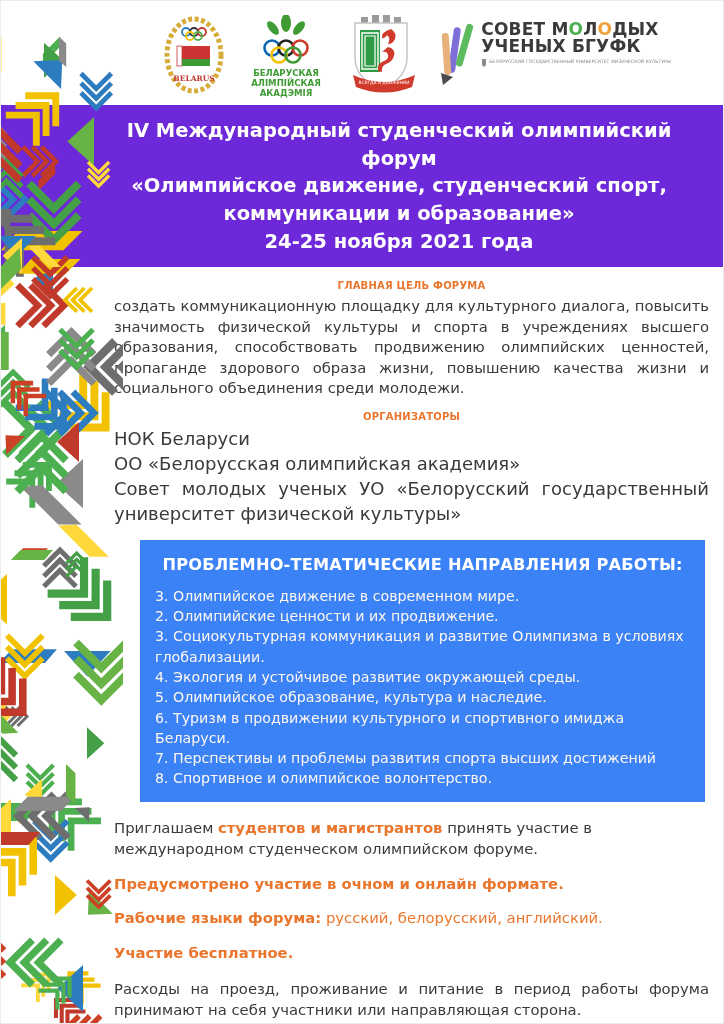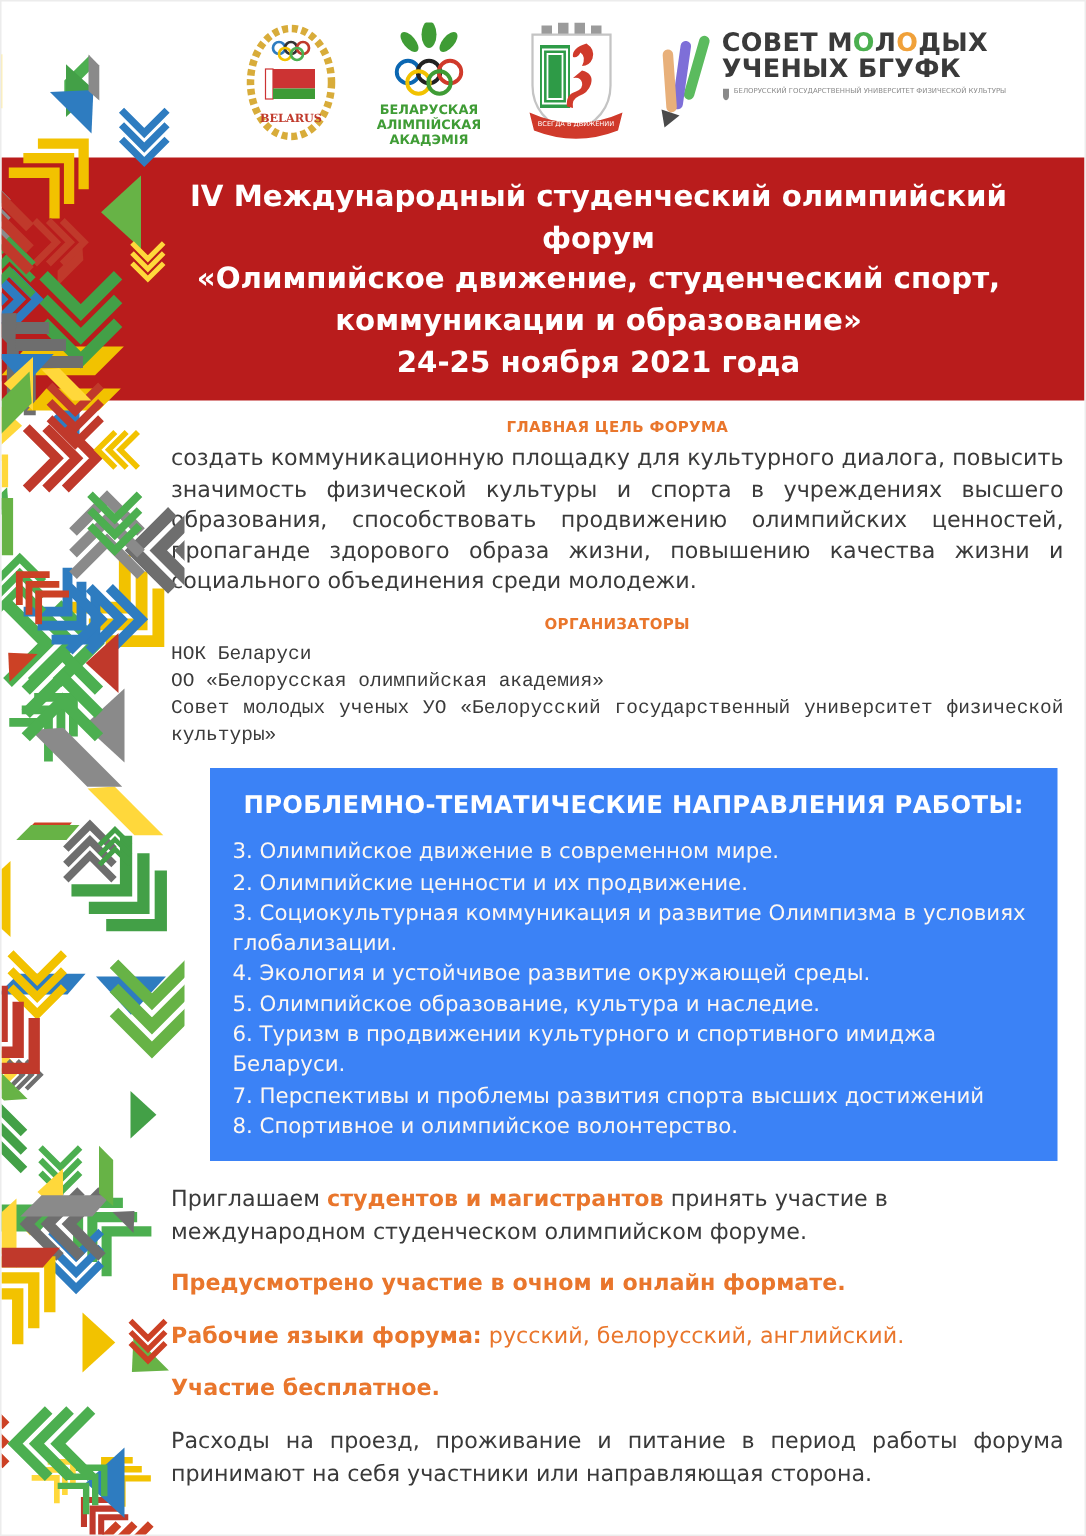--- a/index.html
+++ b/index.html
@@ -29,37 +29,37 @@
   .smu-line1,.smu-line2{font-size:17px;color:#3a3a3a;letter-spacing:.2px;white-space:nowrap;}
   .smu-reg{font-weight:600;}
   .smu-bold{font-weight:800;}
   .smu-o-green{color:#4caf50;font-weight:800;}
   .smu-o-orange{color:#f0a13a;font-weight:800;}
   .smu-sub{margin-top:3px;font-size:4.6px;color:#8a8a8a;white-space:nowrap;display:flex;align-items:center;gap:2px;}
 
   
   .title-band{
     position:relative;z-index:1;
-    background:#b91c1c;
+    background:#6d28d9;
     padding:12px 18px 12px 92px;
     text-align:center;
     color:#ffffff;
   }
   .title-band .tl{font-weight:bold;font-size:19.5px;line-height:1.42;}
 
   
   .content{position:relative;z-index:1;padding:0 14px 0 113px;}
   .sec-heading{
     text-align:center;color:#e9762c;font-weight:bold;
     font-size:10px;margin:13px 0 5px 0;letter-spacing:.2px;
   }
   .body-text{
     color:#3a3a3a;font-size:14.8px;line-height:1.38;text-align:justify;margin:0;
   }
-  .org-lines{color:#3a3a3a;font-size:13px;line-height:1.38;text-align:justify;margin:0;font-family:Liberation Mono, monospace;}
+  .org-lines{color:#3a3a3a;font-size:18px;line-height:1.38;text-align:justify;margin:0;}
 
   .topics{
     background:#3b82f6;color:#fdf7f2;
     margin:13px 4px 0 26px;
     padding:13px 15px 13px 15px;
   }
   .topics-heading{
     text-align:center;font-weight:bold;font-size:16.2px;color:#ffffff;
     margin:2px 0 12px 0;letter-spacing:.2px;
   }

